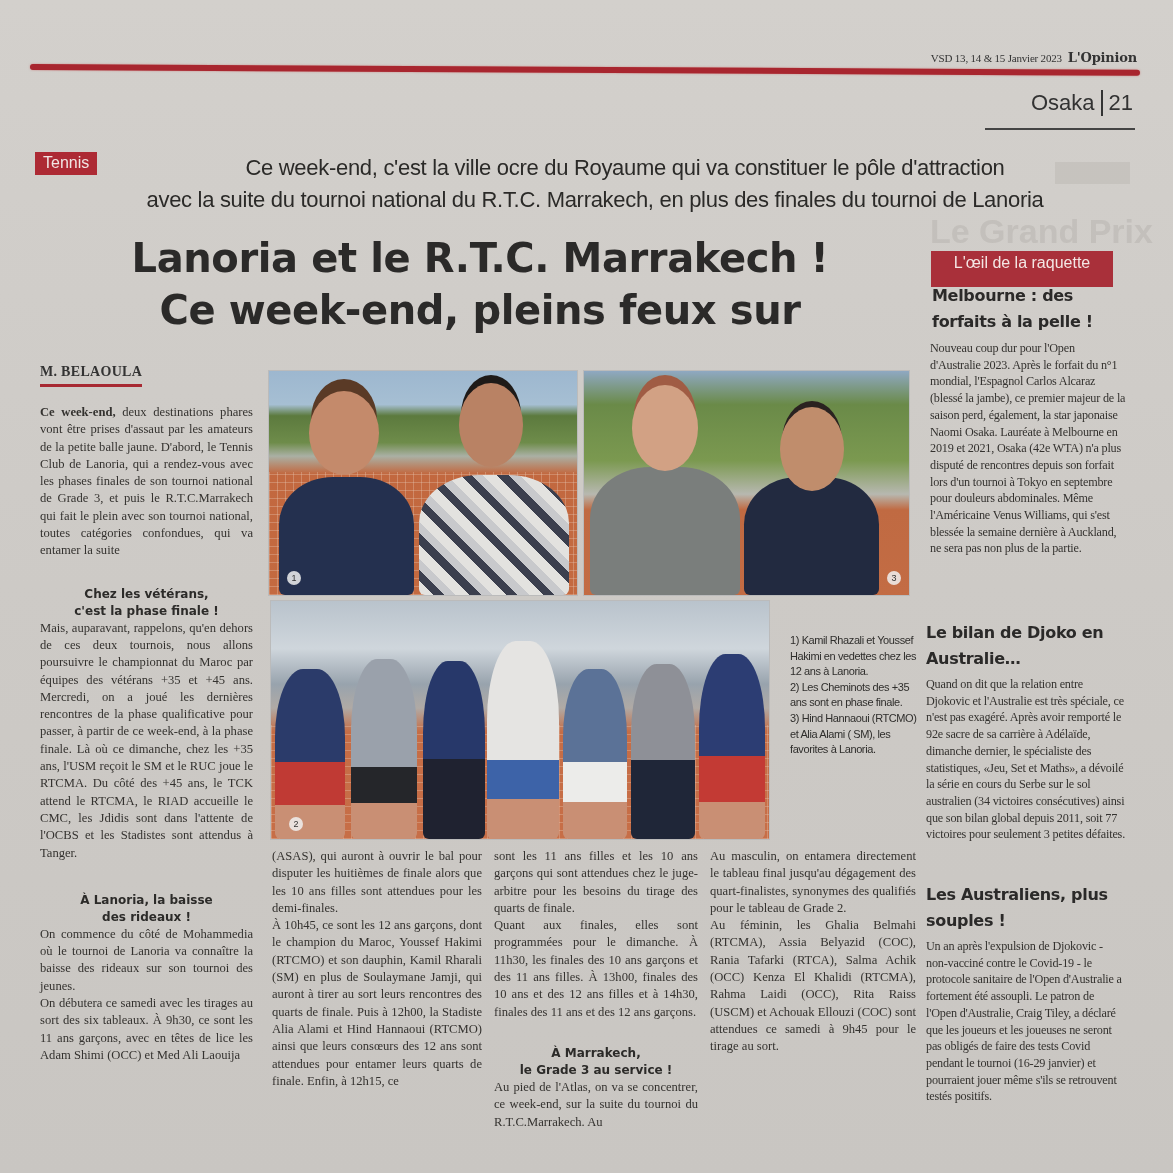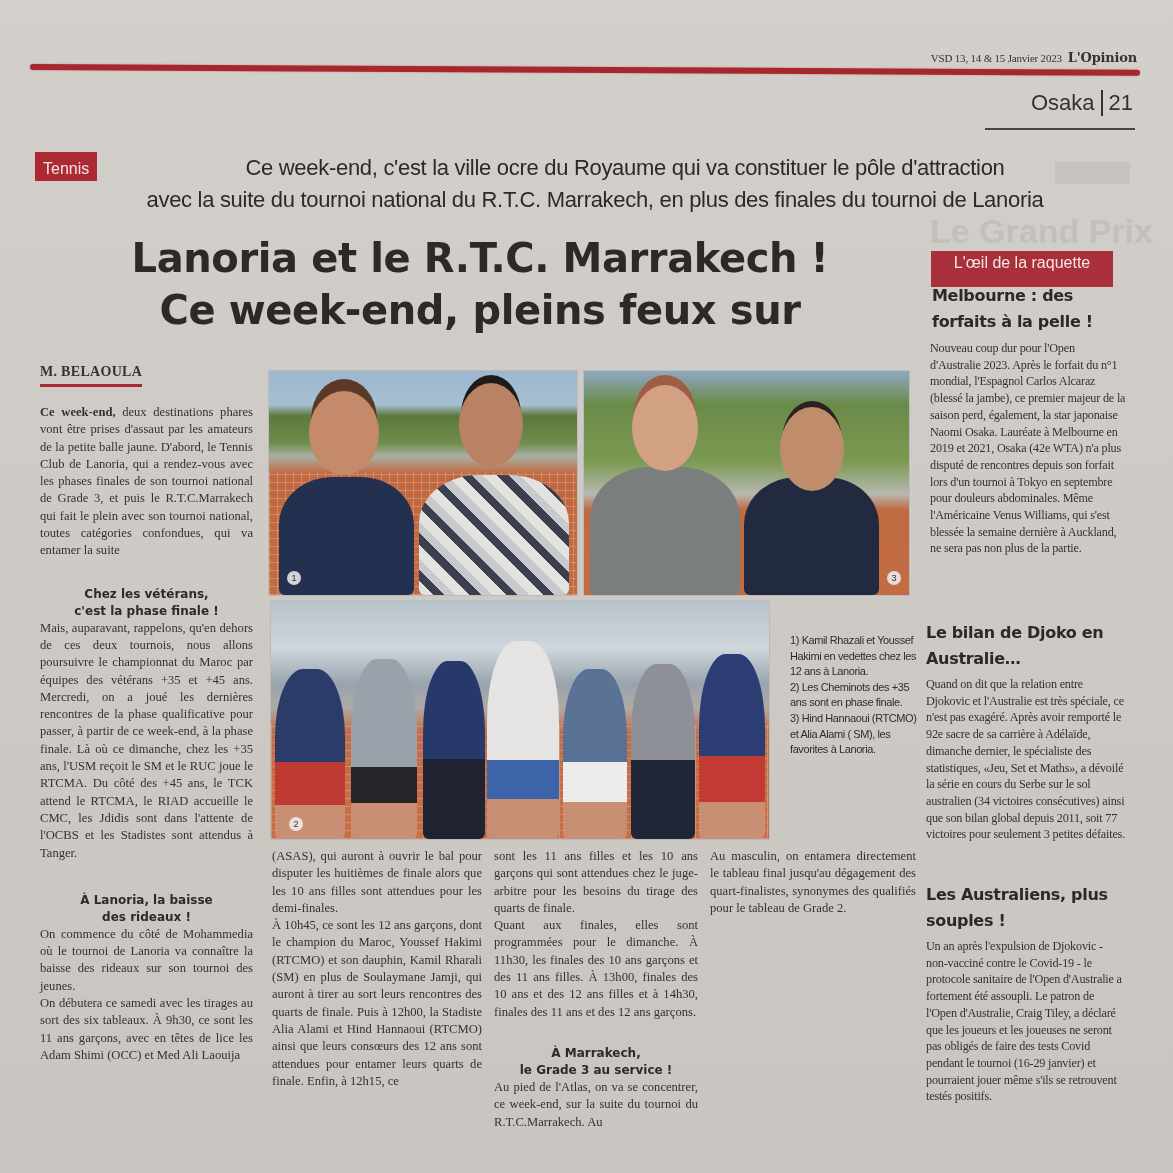--- a/index.html
+++ b/index.html
@@ -22,21 +22,21 @@
   .dateline b { font-size: 13px; font-family: "DejaVu Serif", serif; font-weight: bold; margin-left: 6px; }
   .section-tab { position: absolute; right: 40px; top: 90px; font-family: "Liberation Sans", sans-serif;
     font-size: 22px; color: #333; display: flex; align-items: center; }
   .section-tab .sep { width: 2px; height: 26px; background: #333; margin: 0 6px; }
   .section-tab-underline { position: absolute; right: 38px; top: 128px; width: 150px; height: 2px; background:#444; }
   .ghost { position: absolute; color: rgba(120,115,110,0.15); font-family: "Liberation Sans", sans-serif;
     font-weight: bold; white-space: nowrap; pointer-events: none; }
 
   
   .kicker-tag { position: absolute; left: 35px; top: 152px; background: #ad2a34; color: #f1e6e4;
-    font-family: "Liberation Sans", sans-serif; font-size: 16px; padding: 8px 8px 3px; }
+    font-family: "Liberation Sans", sans-serif; font-size: 16px; padding: 2px 8px 3px; }
   .kicker { position: absolute; left: 70px; top: 152px; width: 1050px; font-family: "Liberation Sans", sans-serif;
     font-size: 22px; line-height: 32px; color: #2b2a28; text-align: center; letter-spacing: -0.3px; }
   .kicker .l1 { display:block; padding-left: 60px; }
   .headline { position: absolute; left: 110px; top: 232px; width: 740px; text-align: center;
     font-family: "DejaVu Sans", sans-serif; font-weight: bold; font-size: 40px; line-height: 52px;
     color: #2b2a29; letter-spacing: -0.4px; }
 
   .byline { position: absolute; left: 40px; top: 364px; font-family: "Liberation Serif", serif; font-weight: bold;
     font-size: 14px; color: #333; letter-spacing: 0.3px; }
   .byline-rule { position: absolute; left: 40px; top: 384px; width: 102px; height: 3px; background: #a82a33; }
@@ -166,20 +166,21 @@
     <p>Quant aux finales, elles sont programmées pour le dimanche. À 11h30, les finales des 10 ans garçons et des 11 ans filles. À 13h00, finales des 10 ans et des 12 ans filles et à 14h30, finales des 11 ans et des 12 ans garçons.</p>
     <p class="sub" style="margin-top:24px;">
         <span style="display:block;">À Marrakech,</span>
         <span style="display:block;">le Grade 3 au service !</span>
       </p>
     <p>Au pied de l'Atlas, on va se concentrer, ce week-end, sur la suite du tournoi du R.T.C.Marrakech. Au</p>
   </div>
 
   <div class="col" style="left:710px;top:848px;width:206px;">
     <p>Au masculin, on entamera directement le tableau final jusqu'au dégagement des quart-finalistes, synonymes des qualifiés pour le tableau de Grade 2.</p>
+    <p>Au féminin, les Ghalia Belmahi (RTCMA), Assia Belyazid (COC), Rania Tafarki (RTCA), Salma Achik (OCC) Kenza El Khalidi (RTCMA), Rahma Laidi (OCC), Rita Raiss (USCM) et Achouak Ellouzi (COC) sont attendues ce samedi à 9h45 pour le tirage au sort.</p>
   </div>
 
   <div class="side-tag">L'œil de la raquette</div>
 
   <div class="side-h" style="left:932px;top:283px;width:190px;">Melbourne : des forfaits à la pelle !</div>
   <div class="side-body" style="left:930px;top:340px;width:196px;">Nouveau coup dur pour l'Open d'Australie 2023. Après le forfait du n°1 mondial, l'Espagnol Carlos Alcaraz (blessé la jambe), ce premier majeur de la saison perd, également, la star japonaise Naomi Osaka. Lauréate à Melbourne en 2019 et 2021, Osaka (42e WTA) n'a plus disputé de rencontres depuis son forfait lors d'un tournoi à Tokyo en septembre pour douleurs abdominales. Même l'Américaine Venus Williams, qui s'est blessée la semaine dernière à Auckland, ne sera pas non plus de la partie.</div>
 
   <div class="side-h" style="left:926px;top:620px;width:190px;">Le bilan de Djoko en Australie…</div>
   <div class="side-body" style="left:926px;top:676px;width:200px;">Quand on dit que la relation entre Djokovic et l'Australie est très spéciale, ce n'est pas exagéré. Après avoir remporté le 92e sacre de sa carrière à Adélaïde, dimanche dernier, le spécialiste des statistiques, «Jeu, Set et Maths», a dévoilé la série en cours du Serbe sur le sol australien (34 victoires consécutives) ainsi que son bilan global depuis 2011, soit 77 victoires pour seulement 3 petites défaites.</div>
 

